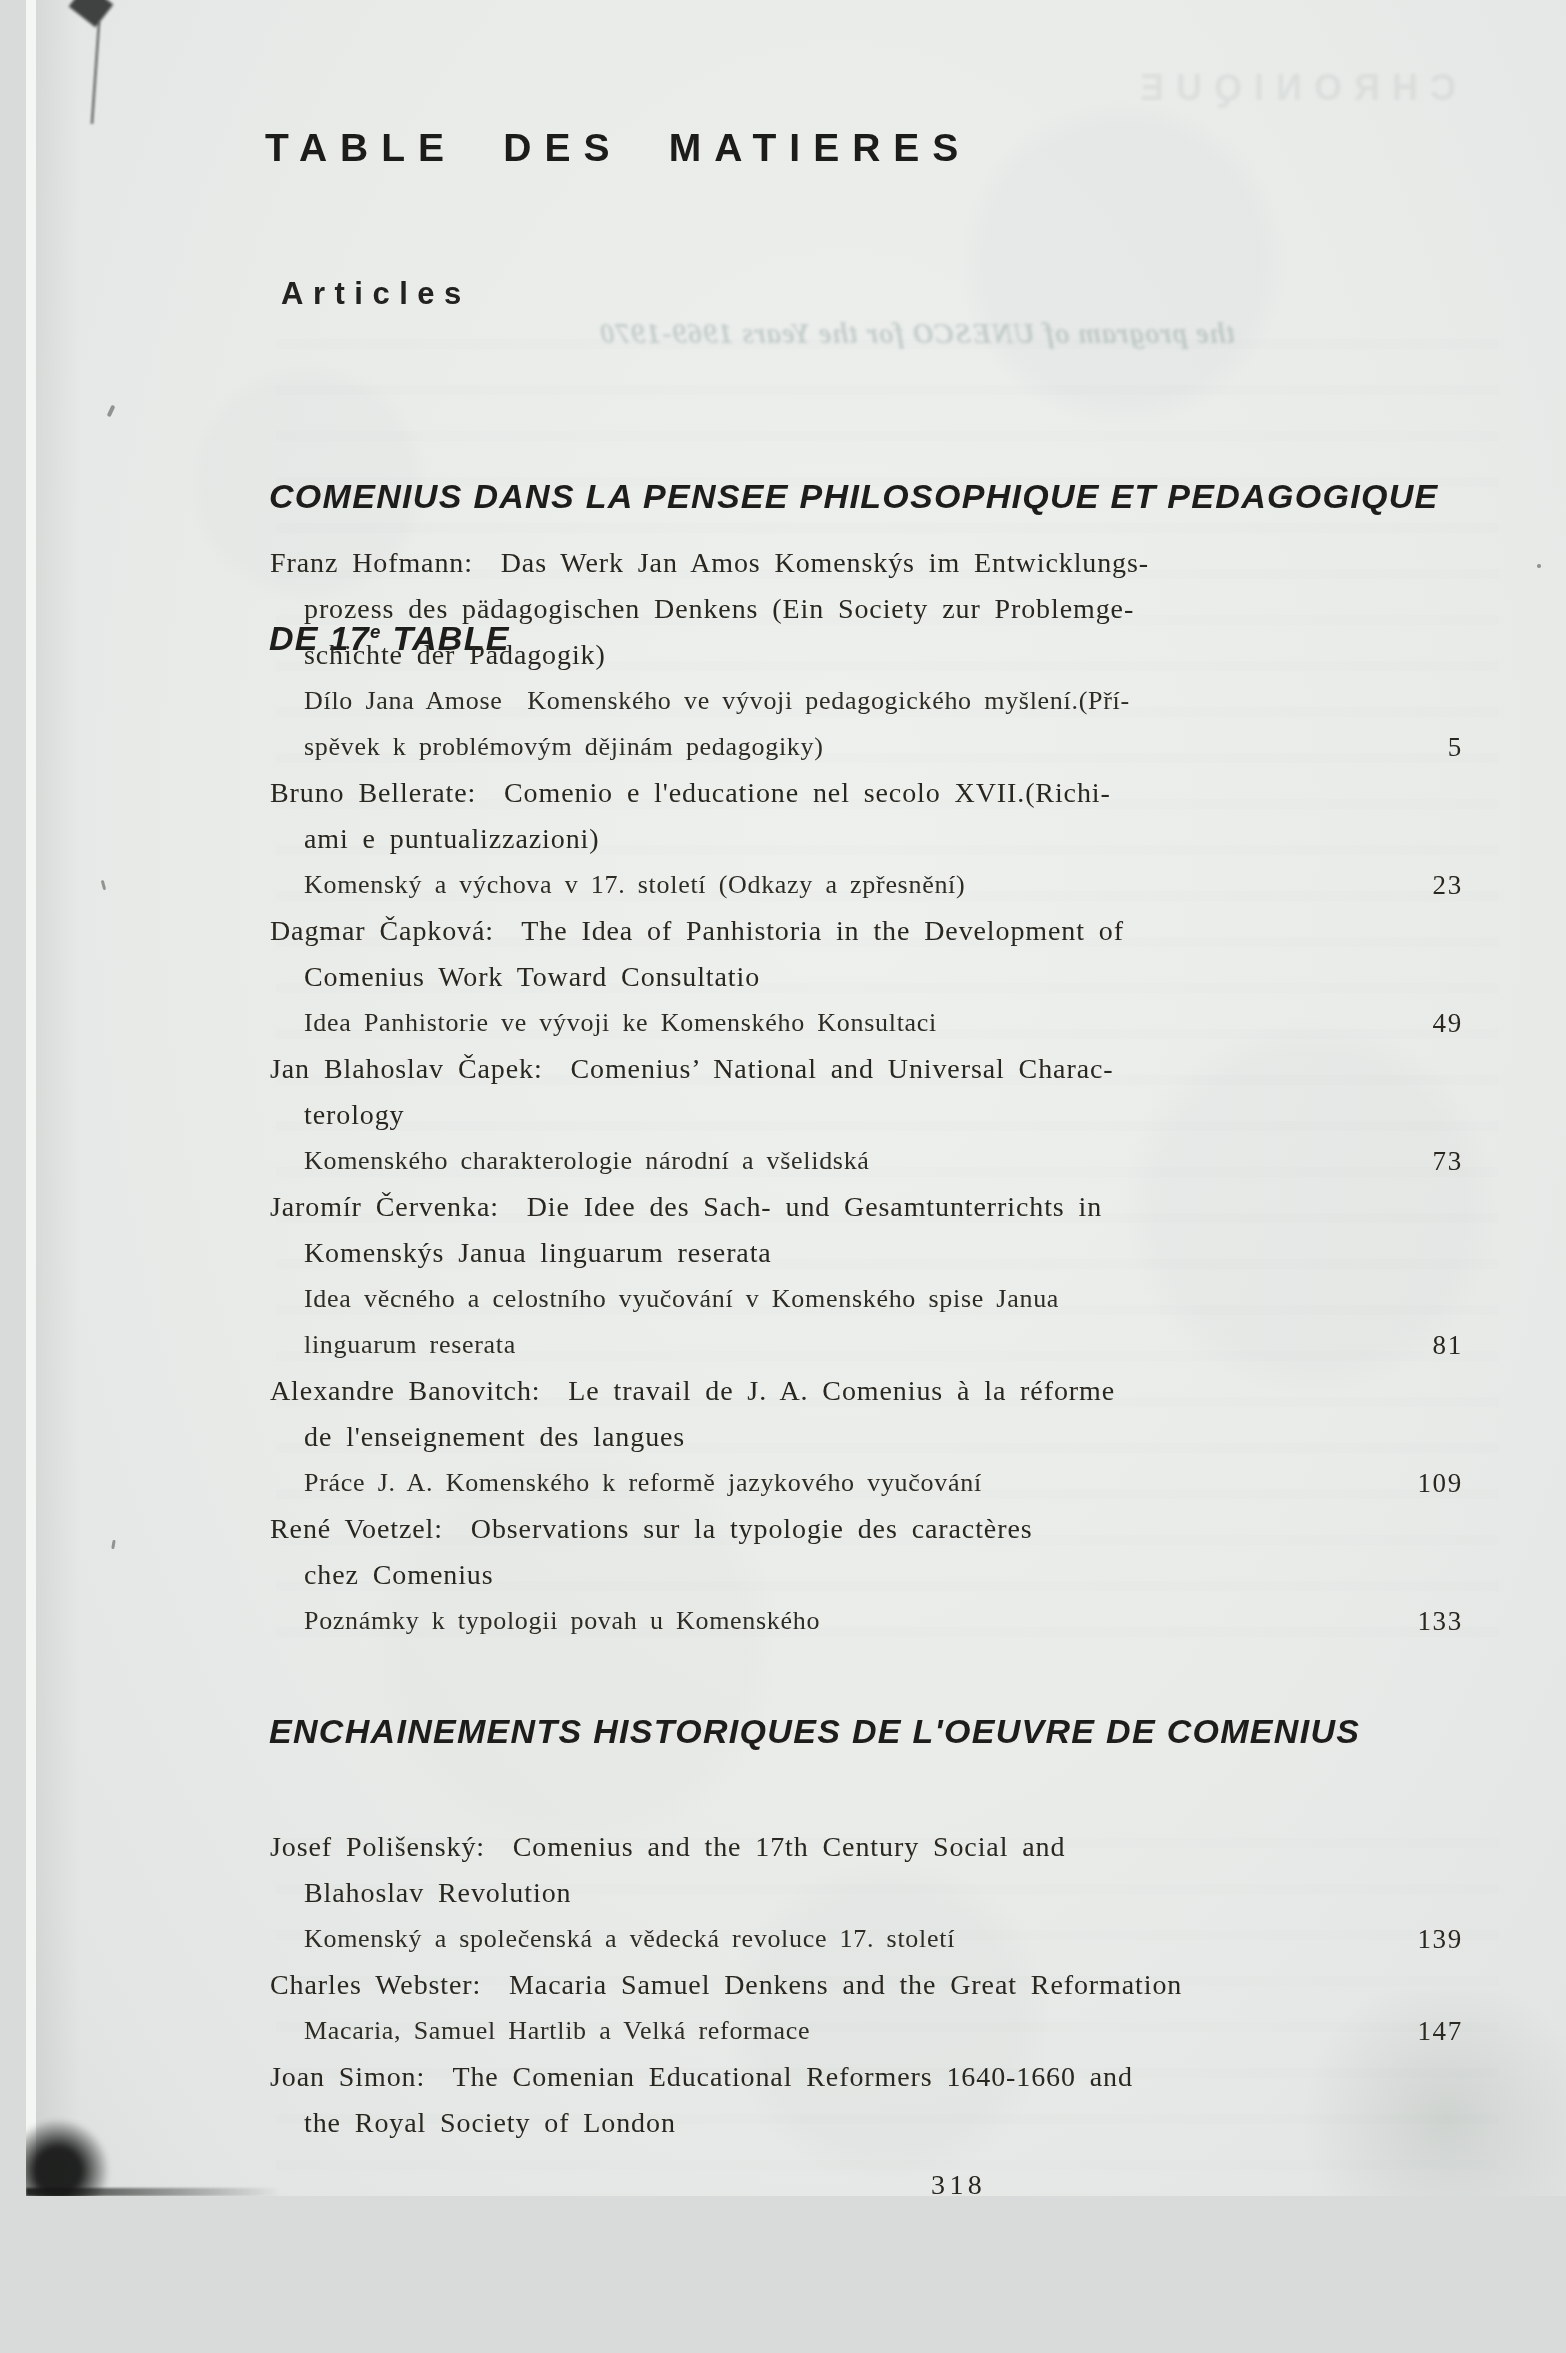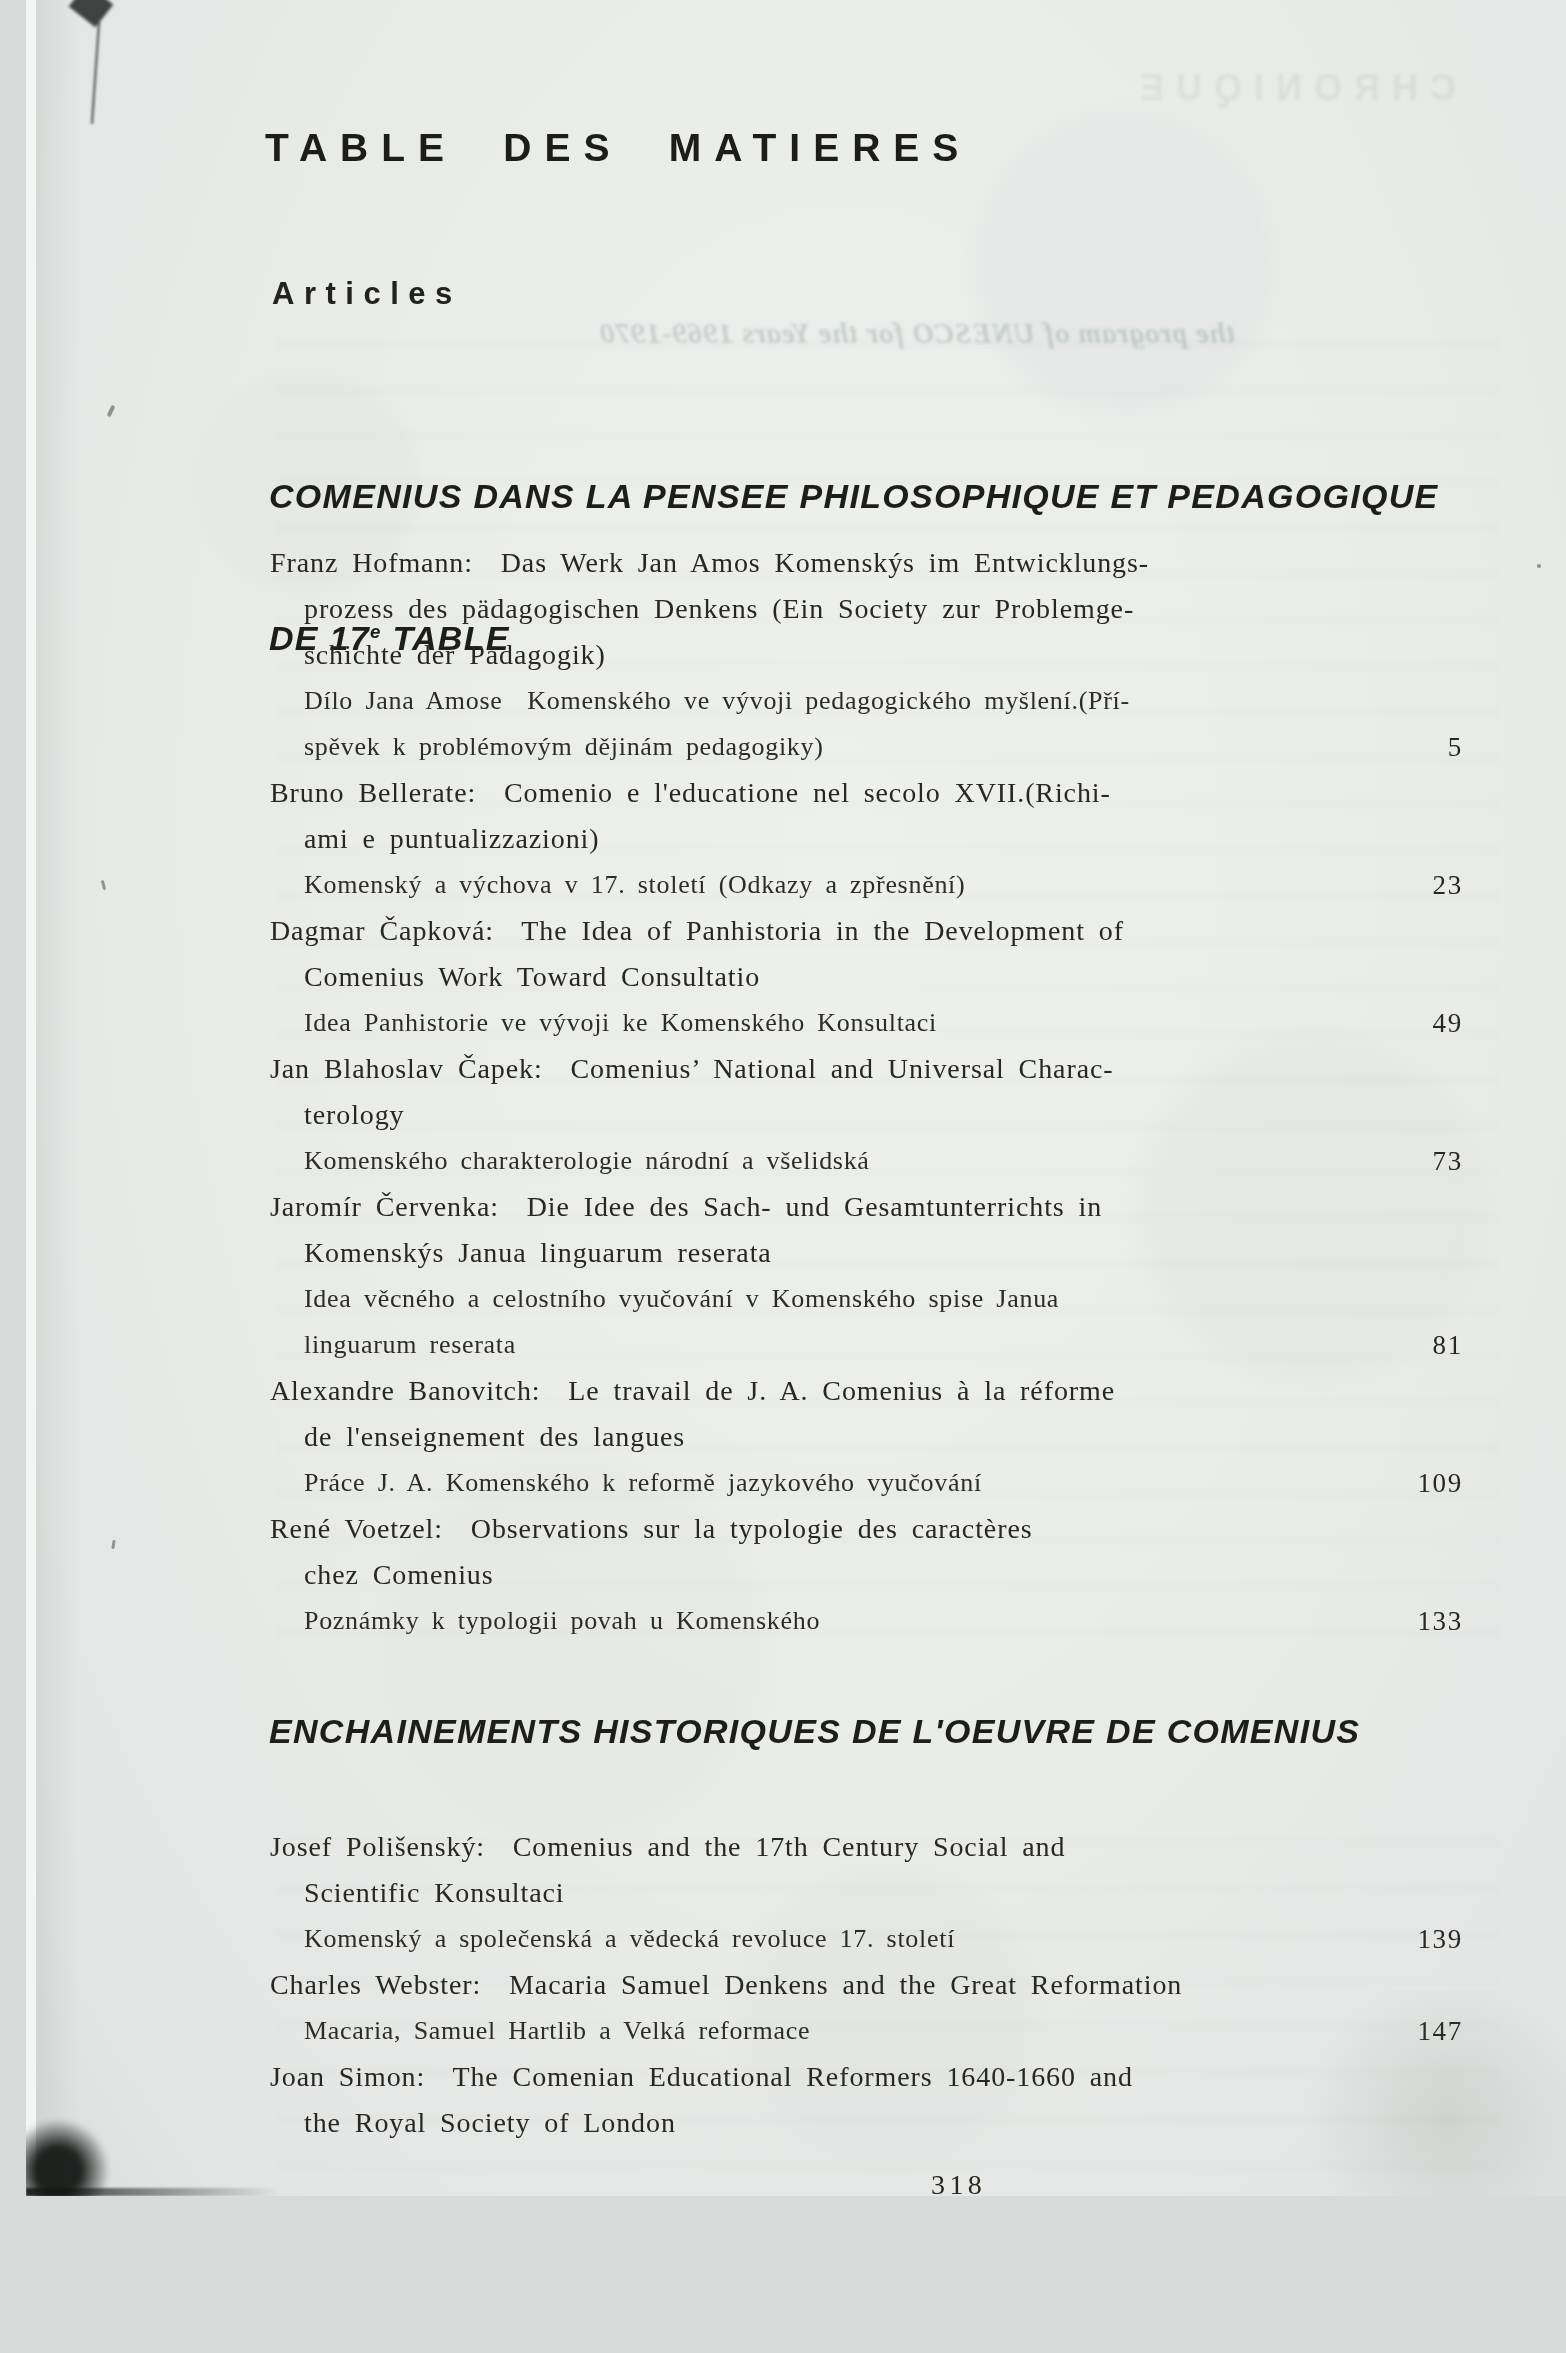--- a/index.html
+++ b/index.html
@@ -70,21 +70,21 @@
     font:700 36px "Liberation Sans","DejaVu Sans",sans-serif;
     letter-spacing:12px;color:rgba(120,140,132,0.12);}
 
   
   .doc-title{
     position:absolute;left:239px;top:126px;
     font:700 39px "Liberation Sans","DejaVu Sans",sans-serif;
     letter-spacing:13px;word-spacing:22.4px;color:#1c1c1a;white-space:pre;
   }
   .articles-label{
-    position:absolute;left:246px;top:276px;
+    position:absolute;left:255px;top:276px;
     font:700 31px "Liberation Sans","DejaVu Sans",sans-serif;
     letter-spacing:9.5px;color:#222220;white-space:pre;
   }
   .section-heading{
     position:absolute;left:243px;
     font:italic 700 34px "Liberation Sans","DejaVu Sans",sans-serif;
     letter-spacing:1.3px;color:#1d1d1b;line-height:45px;white-space:pre;
   }
   .heading-1{top:384px;}
   .heading-2{top:1709px;}
@@ -151,21 +151,21 @@
       <div class="line sub"><span class="line-text">Práce J. A. Komenského k reformě jazykového vyučování</span><span class="page-num">109</span></div>
       <div class="line main"><span class="line-text">René Voetzel:  Observations sur la typologie des caractères</span></div>
       <div class="line cont"><span class="line-text">chez Comenius</span></div>
       <div class="line sub"><span class="line-text">Poznámky k typologii povah u Komenského</span><span class="page-num">133</span></div>
     </div>
 
   <div class="section-heading heading-2">ENCHAINEMENTS HISTORIQUES DE L'OEUVRE DE COMENIUS</div>
 
   <div class="toc toc-2">
       <div class="line main"><span class="line-text">Josef Polišenský:  Comenius and the 17th Century Social and</span></div>
-      <div class="line cont"><span class="line-text">Scientific Konsultaci</span></div>
+      <div class="line cont"><span class="line-text">Blahoslav Revolution</span></div>
       <div class="line sub"><span class="line-text">Komenský a společenská a vědecká revoluce 17. století</span><span class="page-num">139</span></div>
       <div class="line main"><span class="line-text">Charles Webster:  Macaria Samuel Denkens and the Great Reformation</span></div>
       <div class="line sub"><span class="line-text">Macaria, Samuel Hartlib a Velká reformace</span><span class="page-num">147</span></div>
       <div class="line main"><span class="line-text">Joan Simon:  The Comenian Educational Reformers 1640-1660 and</span></div>
       <div class="line cont"><span class="line-text">the Royal Society of London</span></div>
     </div>
 
   <div class="folio">318</div>
 
   <div class="edge-left-strip"></div>

